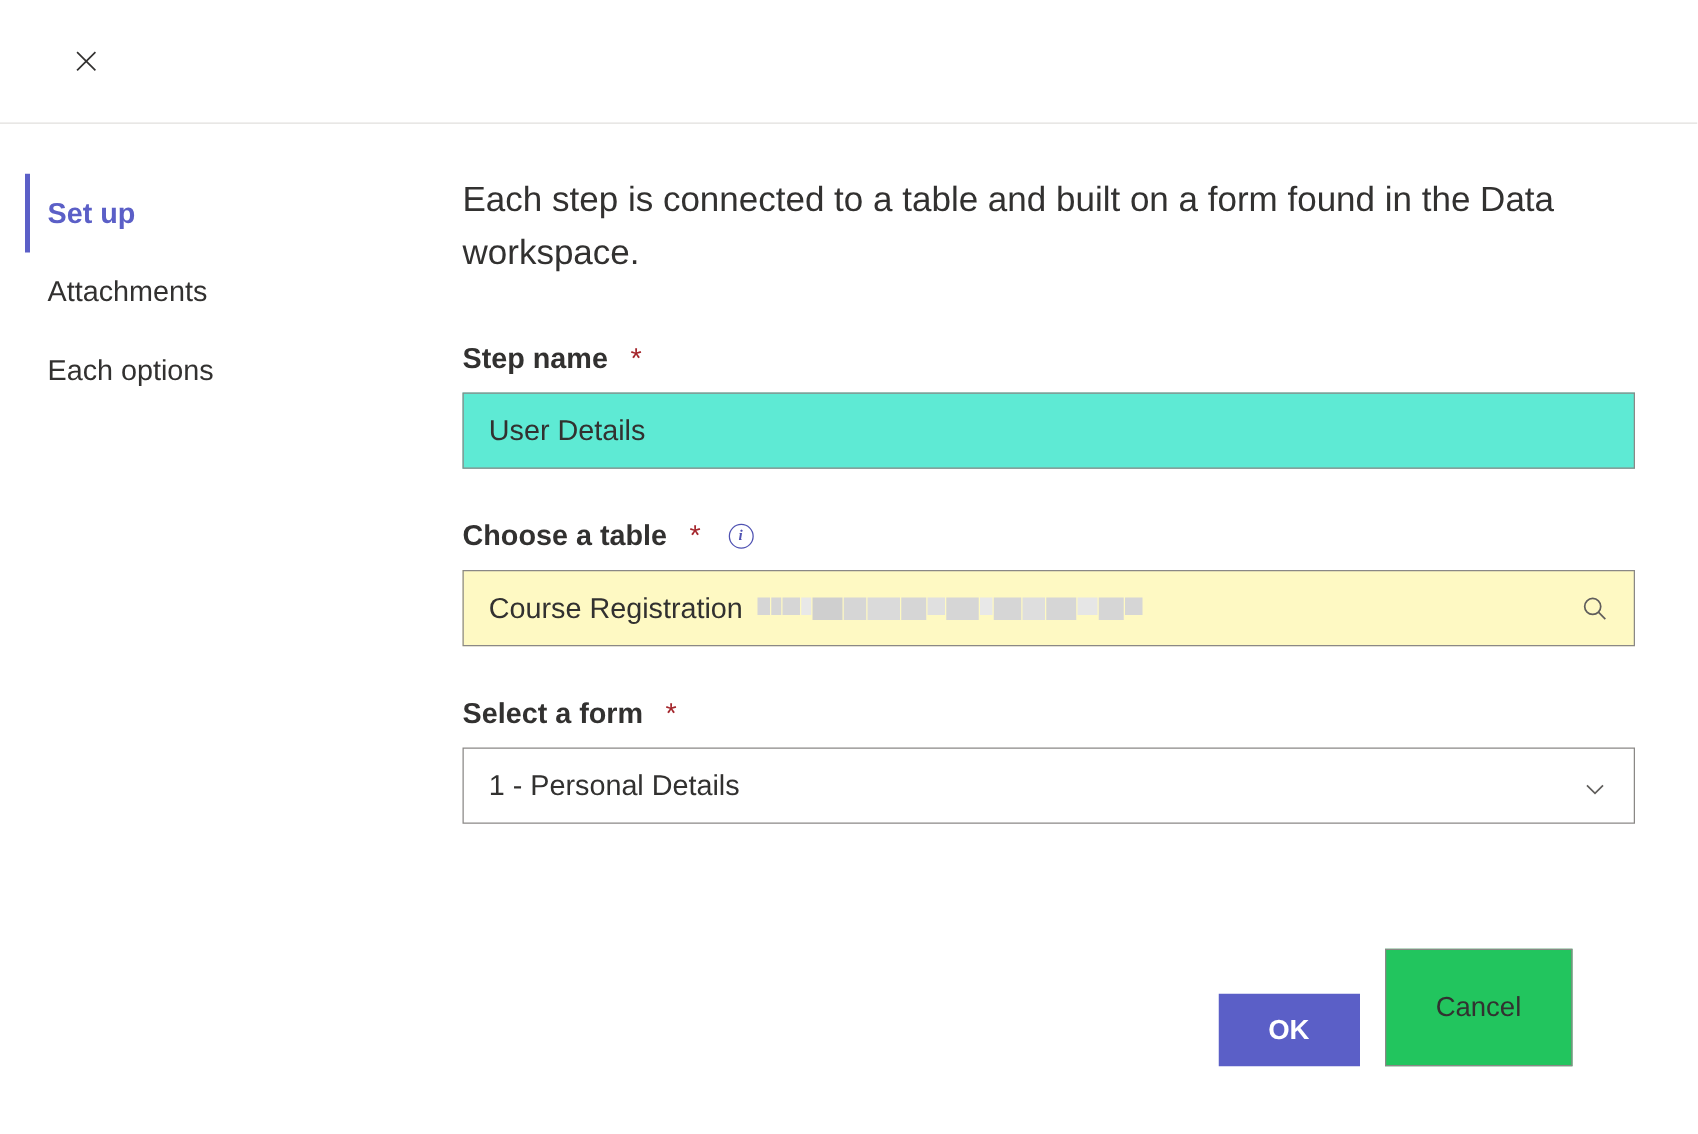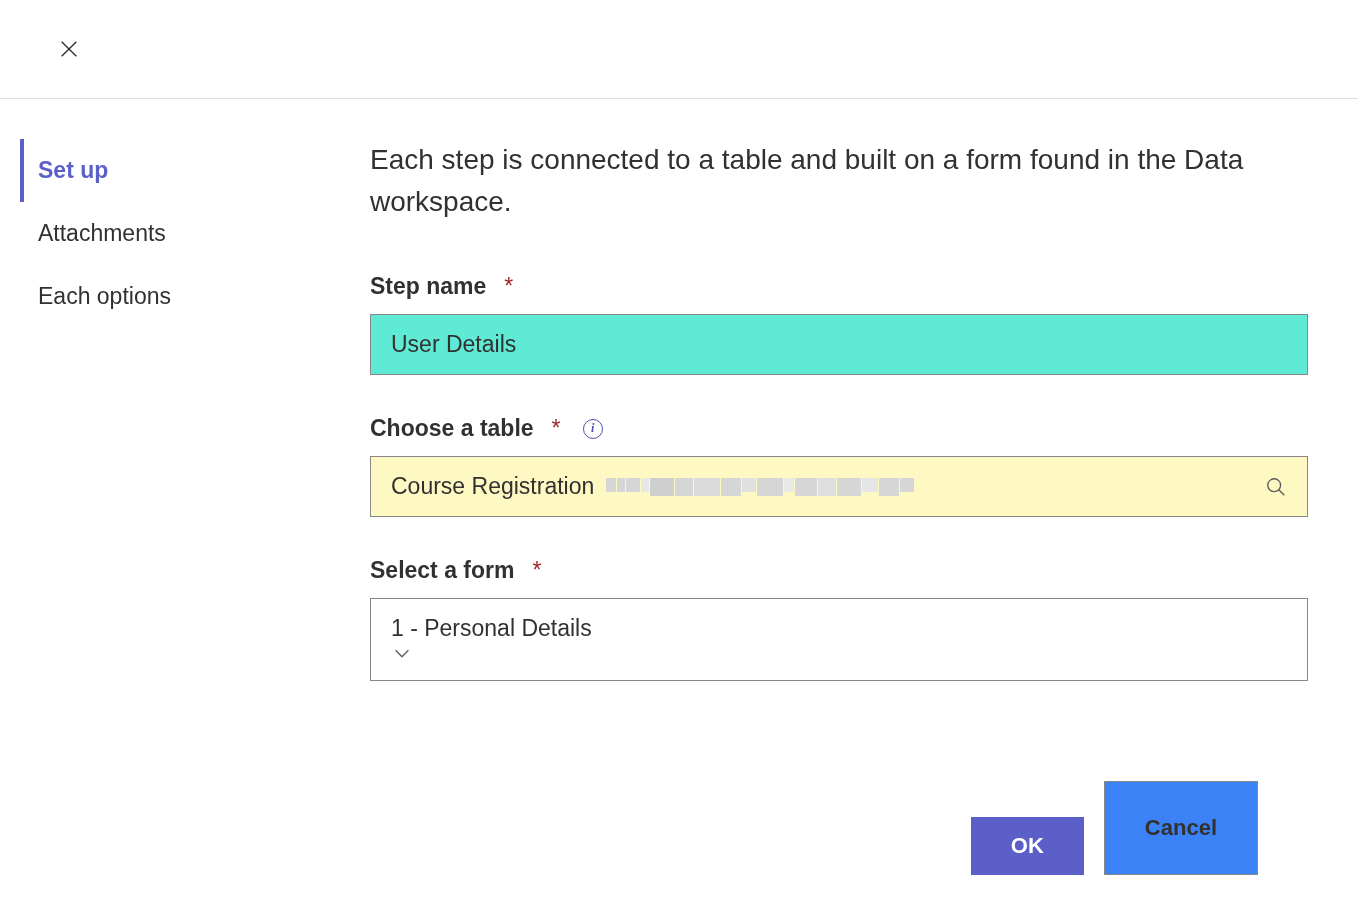--- a/index.html
+++ b/index.html
@@ -140,24 +140,23 @@
     .lookup-icon {
       margin-left: auto;
       color: #605e5c;
       display: flex;
     }
     .select-field {
       width: 100%;
       border: 1px solid #8a8886;
       background: #ffffff;
       display: flex;
-      align-items: flex-start;
+      align-items: flex-end;
       padding: 16px 20px;
       cursor: pointer;
-      flex-direction: column;
     }
     .select-value {
       font-size: 23px;
       color: #323130;
       flex: 1;
     }
     .chevron-icon {
       color: #605e5c;
       display: flex;
     }
@@ -175,24 +174,24 @@
       border: none;
       cursor: pointer;
       font-family: inherit;
     }
     .btn-primary {
       background: #5b5fc7;
       color: #ffffff;
       margin-top: 36px;
     }
     .btn-secondary {
-      background: #3b82f6;
-      color: #323130;
-      border: 1px solid #8a8886;
-      font-weight: 700;
+      background: #22c55e;
+      color: #323130;
+      border: 1px solid #8a8886;
+      font-weight: 400;
     }
   </style>
 </head>
 <body>
 
 <div class="dialog-header">
   <button class="close-btn">
     <svg viewBox="0 0 24 24" fill="none" stroke="currentColor" stroke-width="1.5">
       <line x1="4" y1="4" x2="20" y2="20"></line>
       <line x1="20" y1="4" x2="4" y2="20"></line>

